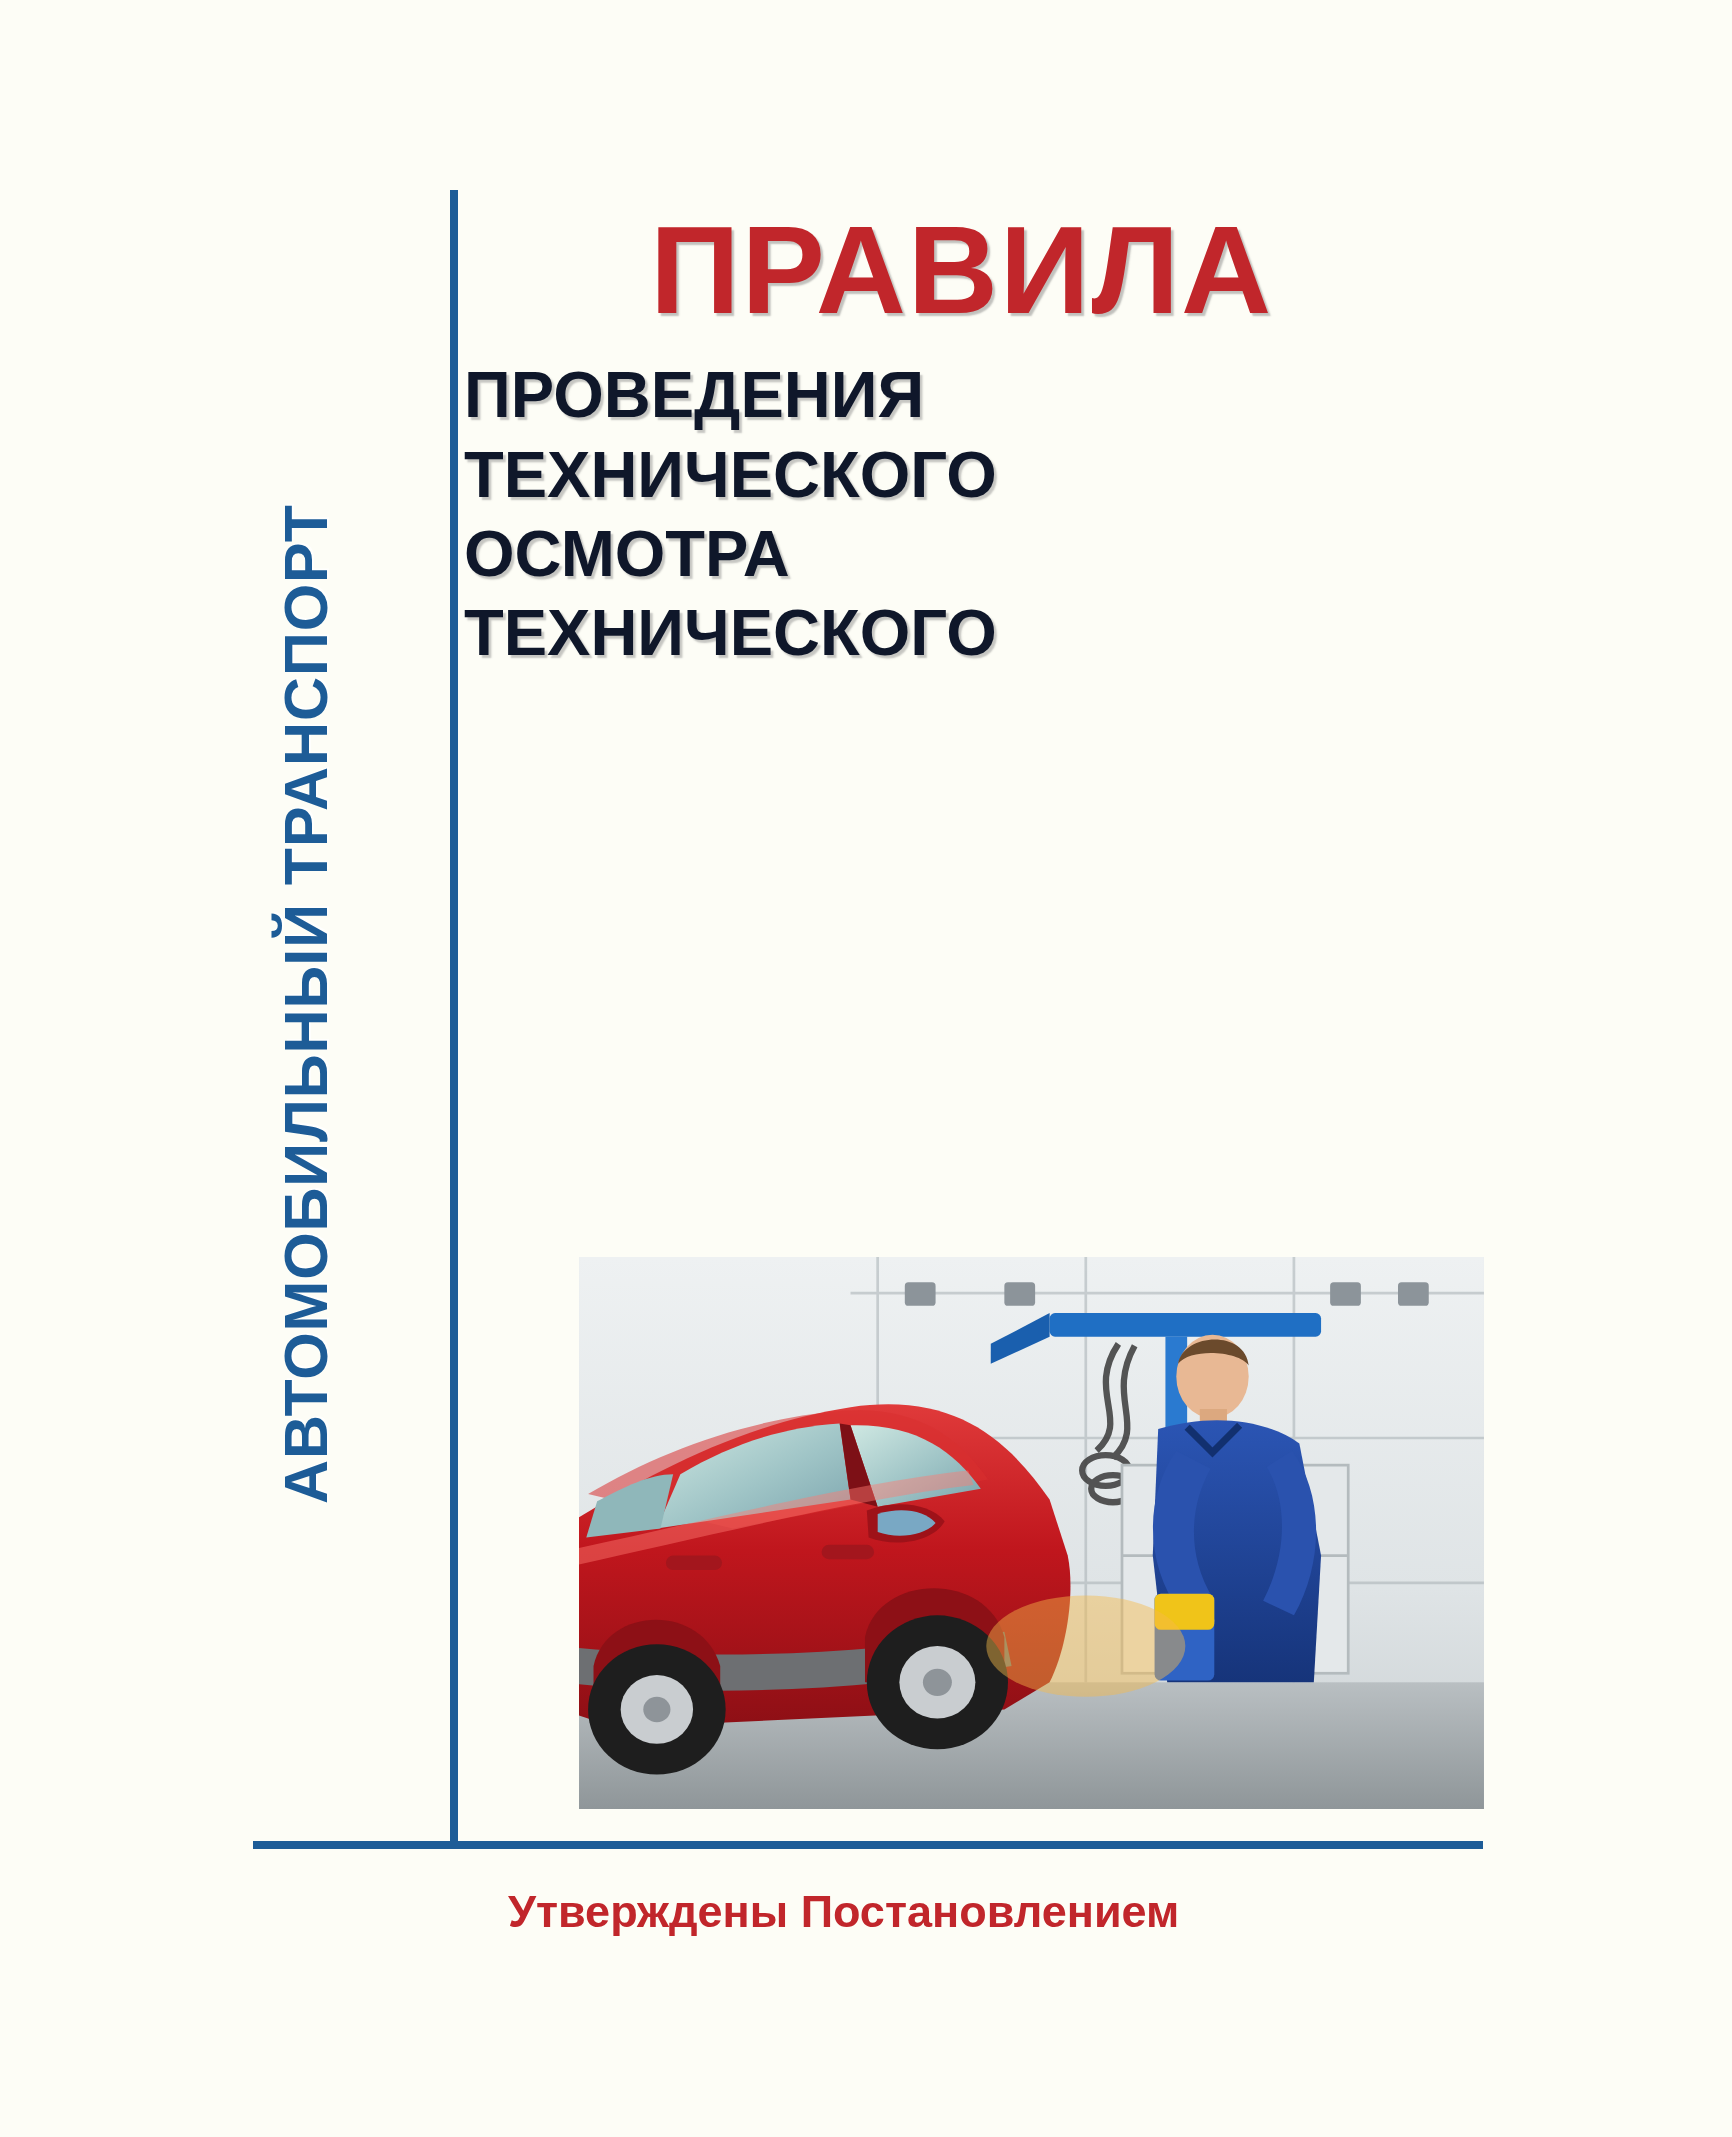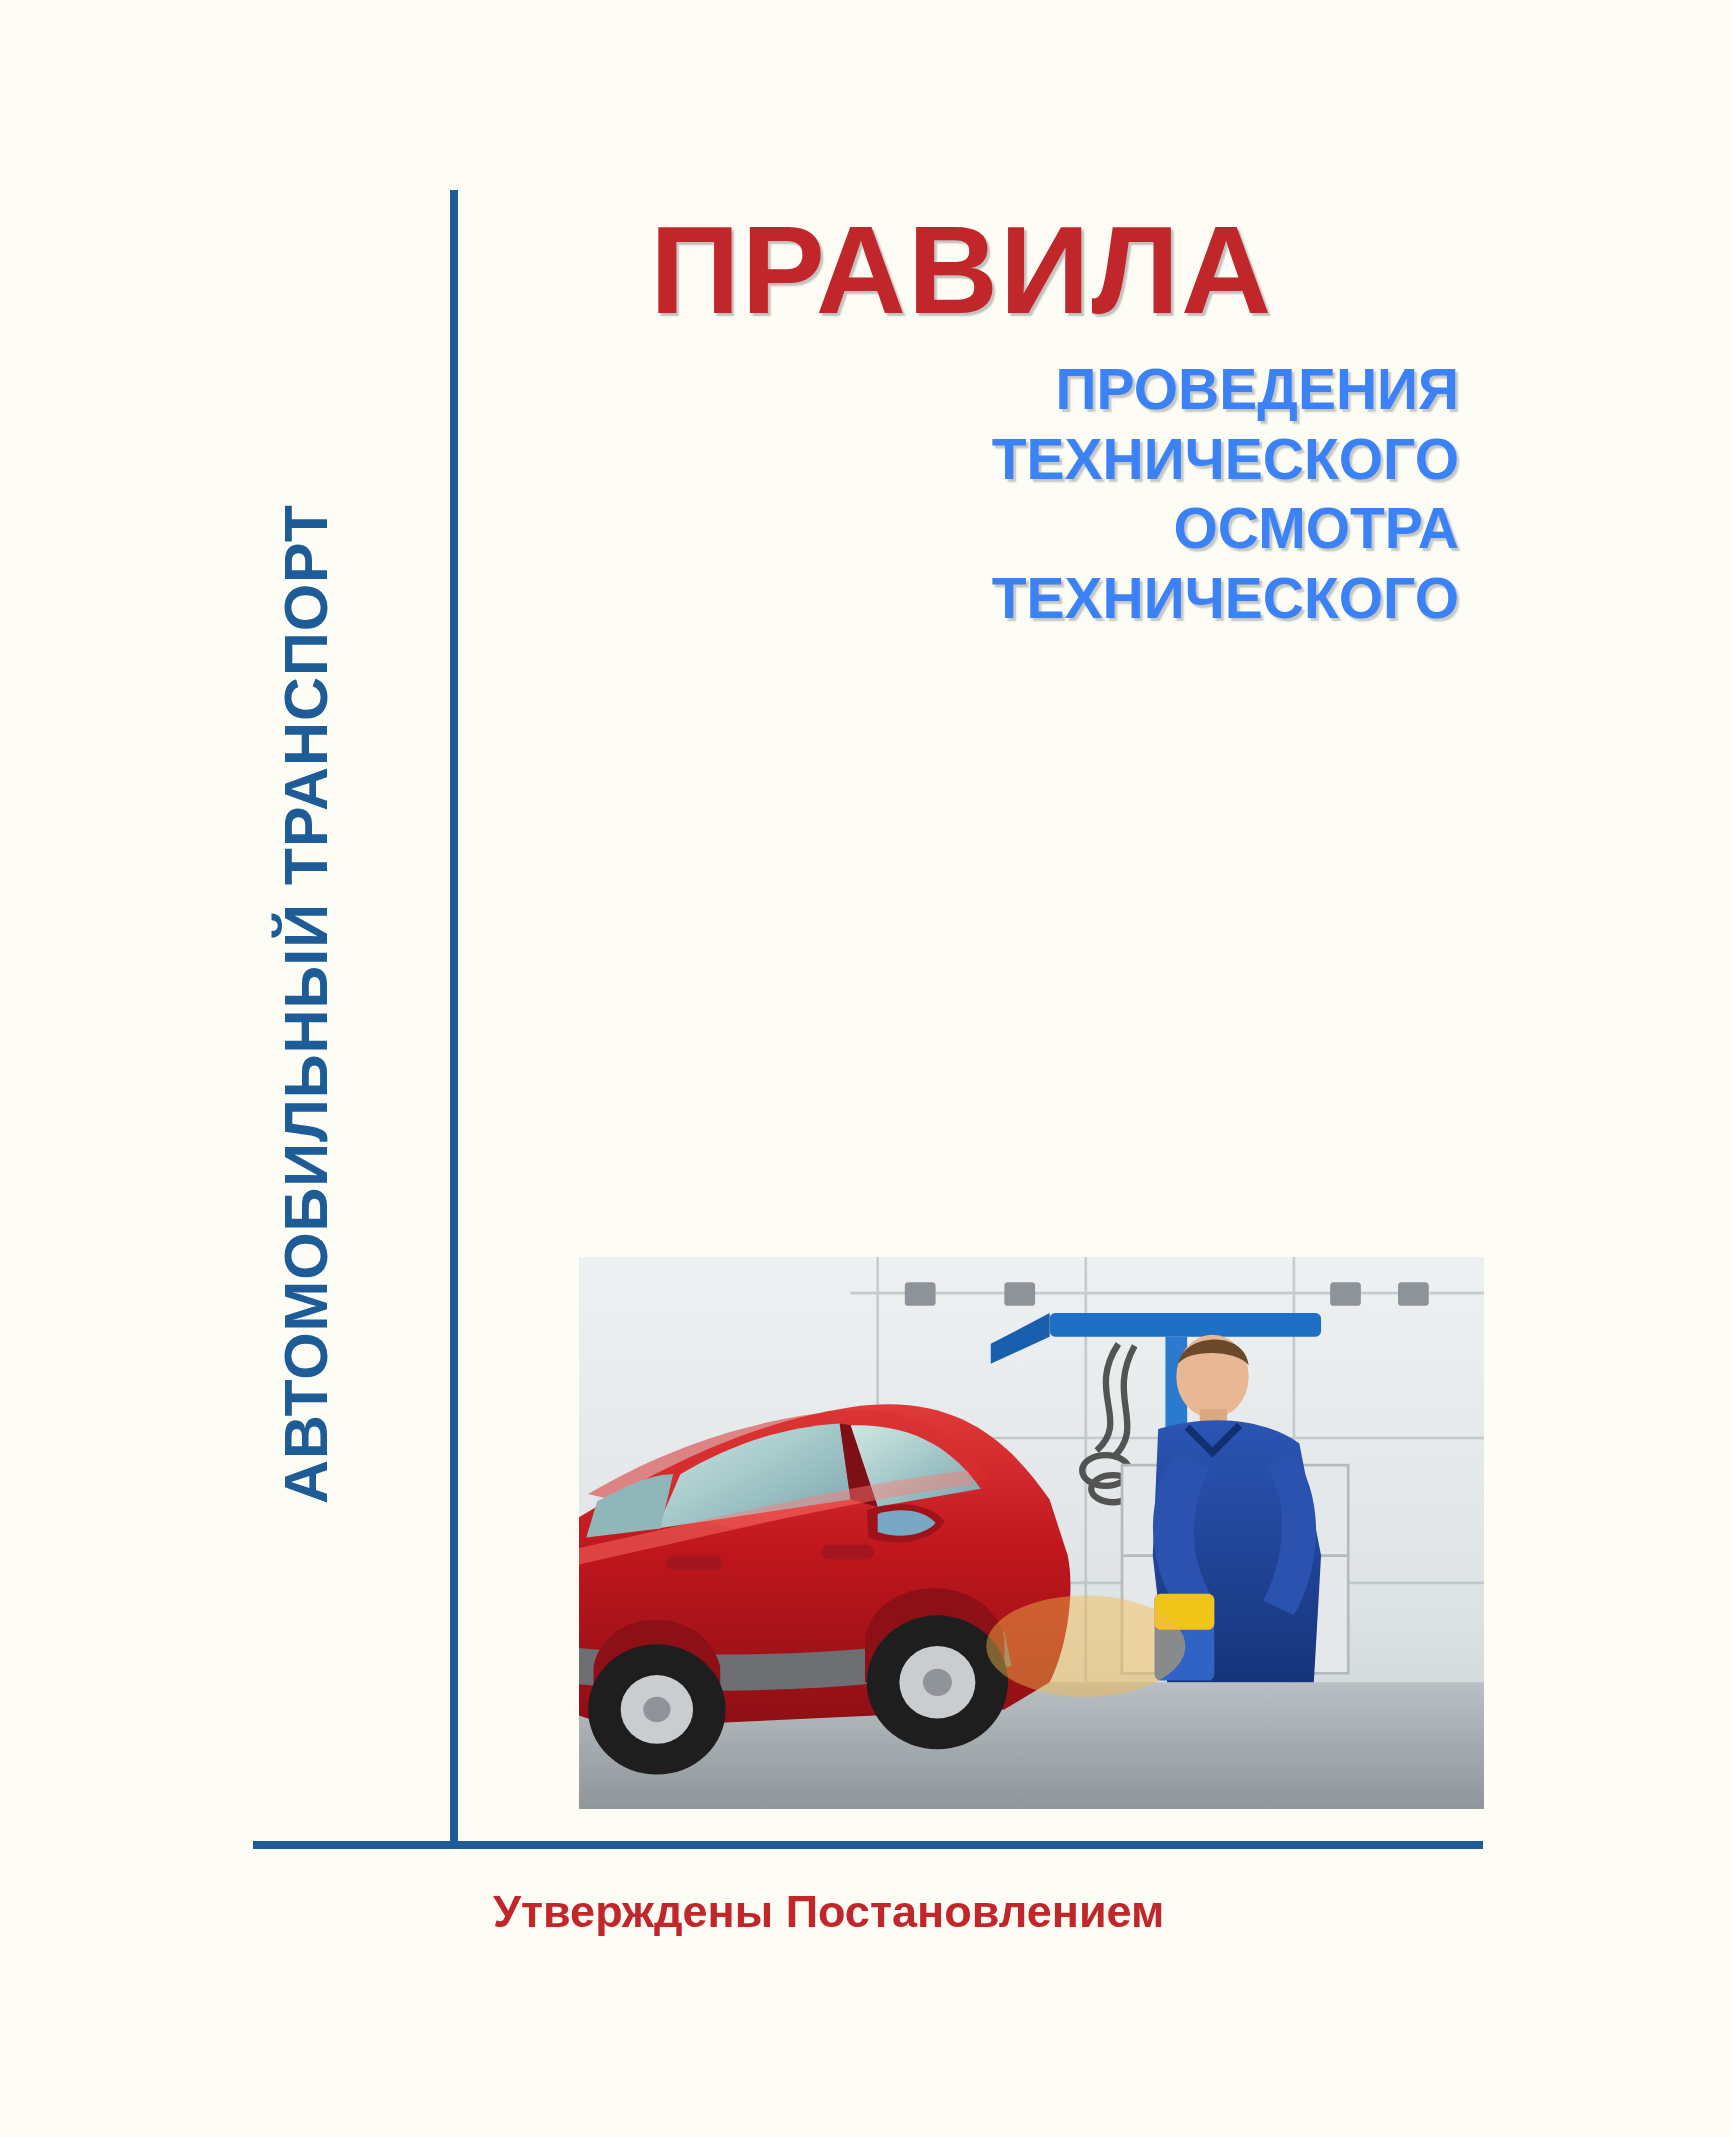--- a/index.html
+++ b/index.html
@@ -75,26 +75,26 @@
     font-size: 125px;
     font-weight: bold;
     color: #c1262b;
     letter-spacing: 1.8px;
     line-height: 1.05;
     margin: 0 0 20px 0;
     text-align: center;
     text-shadow: 2.7px 2.7px 1.8px rgba(120,120,120,0.45);
   }
   .title-sub {
-    font-size: 57px;
-    font-weight: bold;
-    color: #3b82f6;
+    font-size: 65px;
+    font-weight: bold;
+    color: #0f172a;
     line-height: 1.22;
     margin: 0;
-    text-align: right;
+    text-align: left;
     text-shadow: 2.7px 2.7px 1.8px rgba(130,130,130,0.45);
   }
   .title-sub .line {
     display: block;
     white-space: nowrap;
   }
 
   
   .photo {
     position: absolute;
@@ -104,21 +104,21 @@
     height: 552px;
     overflow: hidden;
     background: #cfd6da;
     border: 0;
   }
   .photo svg { display: block; }
 
   
   .footer {
     position: absolute;
-    left: 493px;
+    left: 508px;
     top: 1882px;
     width: 1040px;
     font-size: 45px;
     font-weight: bold;
     color: #c1262b;
     line-height: 1.35;
   }
   .footer .line { display: block; white-space: nowrap; }
 </style>
 </head>

